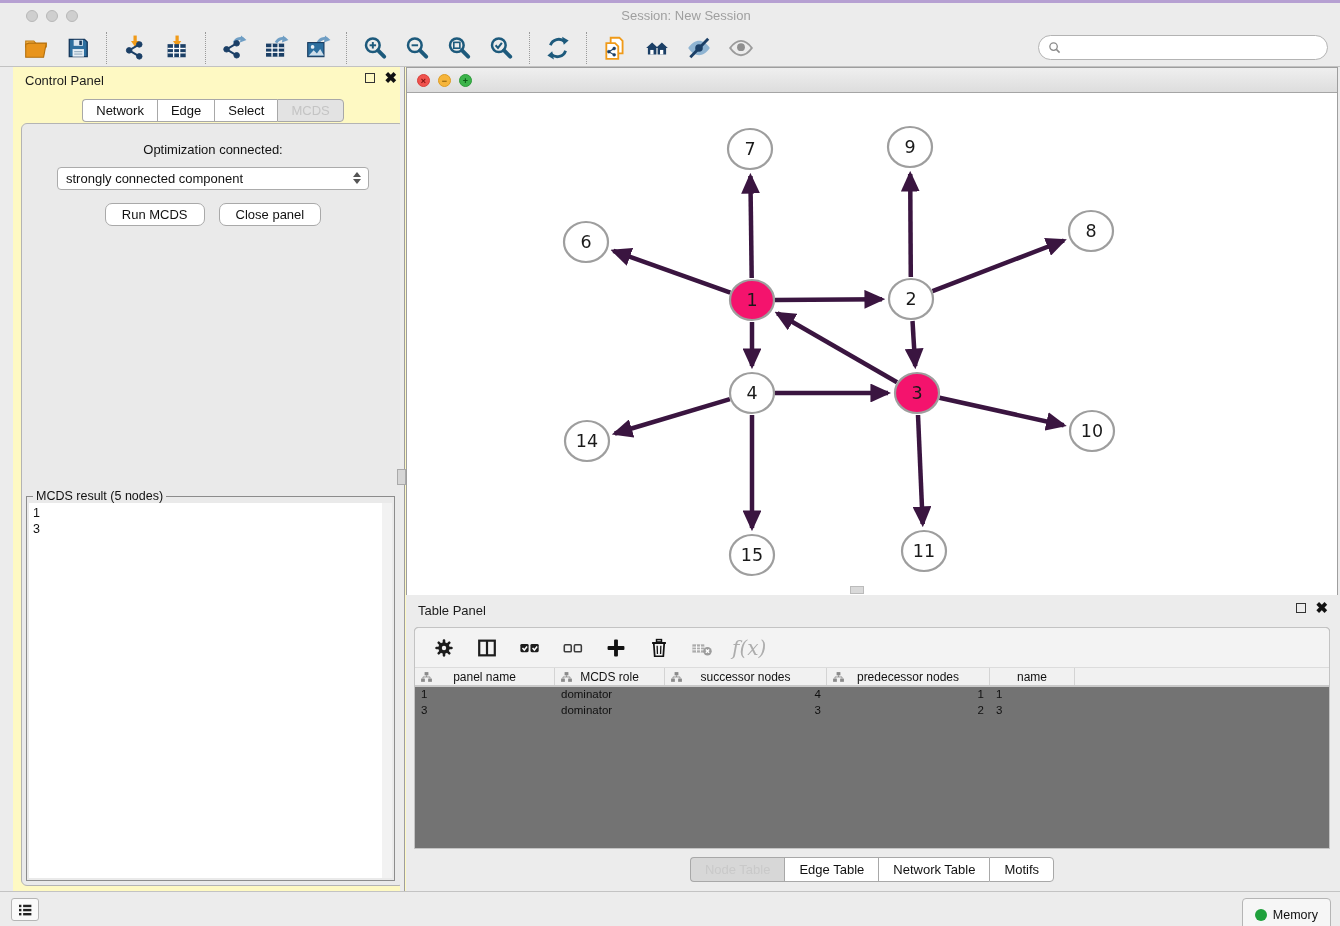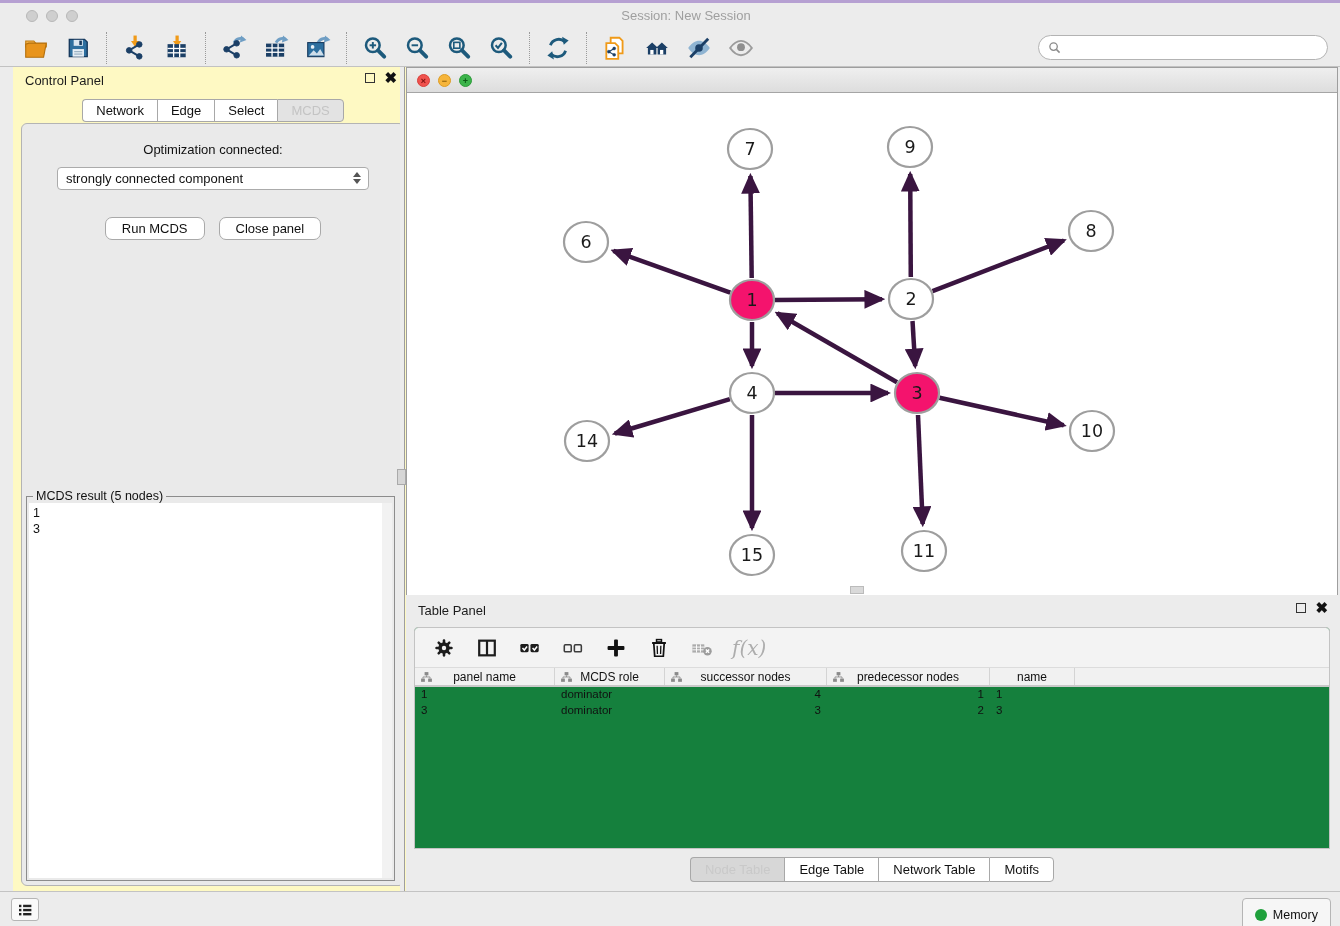--- a/index.html
+++ b/index.html
@@ -34,21 +34,21 @@
   .tab-seg:first-child { border-radius:4px 0 0 4px; }
   .tab-seg:last-child { border-right:1px solid #a8a8a8; border-radius:0 4px 4px 0; }
   .tab-seg.sel { background:#e3e3e3; color:#c4c4c4; }
   .cp-inner { position:absolute; left:8px; right:8px; top:56px; bottom:8px; background:#eaeaea; border:1px solid #b4b4b4; border-radius:6px; }
   .opt-label { text-align:center; margin-top:18px; font-size:13px; color:#111; }
   .dropdown { position:relative; margin:10px auto 0; width:312px; height:23px; background:#fff; border:1px solid #ababab; border-radius:4px; font-size:13px; color:#111; display:flex; align-items:center; padding:0 8px; cursor:pointer; }
   .dd-stepper { position:absolute; right:7px; top:4px; display:flex; flex-direction:column; gap:2px; }
   .dd-stepper i { display:block; width:0; height:0; border-left:4px solid transparent; border-right:4px solid transparent; }
   .dd-up { border-bottom:5px solid #555; }
   .dd-down { border-top:5px solid #555; }
-  .cp-buttons { display:flex; justify-content:center; gap:14px; margin-top:27px; }
+  .cp-buttons { display:flex; justify-content:center; gap:14px; margin-top:13px; }
   .push-btn { font-size:13px; color:#111; background:#fff; border:1px solid #a9a9a9; border-radius:7px; padding:3px 16px; cursor:pointer; font-family:"Liberation Sans",sans-serif; }
   .result-box { position:absolute; left:4px; right:9px; top:372px; bottom:4px; border:1px solid #8c8c8c; background:#eaeaea; }
   .result-legend { position:absolute; left:6px; top:-8px; background:#eaeaea; padding:0 3px; font-size:12.5px; color:#111; }
   .result-area { position:absolute; left:2px; right:12px; top:6px; bottom:2px; background:#fff; font-size:12.5px; color:#111; padding:2px 4px; line-height:16px; }
   .result-scroll { position:absolute; right:2px; top:6px; bottom:2px; width:10px; background:#f2f2f2; }
 
   
   .vsplit { position:absolute; left:400px; top:64px; width:5px; height:827px; background:#ececec; border-right:1px solid #9e9e9e; }
   .vsplit-handle { position:absolute; left:397px; top:466px; width:9px; height:16px; background:#d6d6d6; border:1px solid #aaa; cursor:row-resize; }
   .hsplit-handle { position:absolute; left:850px; top:583px; width:14px; height:8px; background:#d9d9d9; border:1px solid #bbb; cursor:col-resize; }
@@ -59,21 +59,21 @@
   .net-titlebar .title { position:absolute; left:0; right:0; top:4px; text-align:center; font-size:13px; color:#2b2b2b; }
   .tl { width:13px; height:13px; border-radius:50%; display:flex; align-items:center; justify-content:center; font-size:9px; font-weight:bold; cursor:pointer; }
   .tl-close { background:#f0524e; border:1px solid #d8403c; color:#7c100f; }
   .tl-min { background:#f6b53b; border:1px solid #dd9c23; color:#8a5d06; }
   .tl-max { background:#3cb44b; border:1px solid #2d9b3a; color:#0c5b17; }
   .net-canvas { position:relative; width:100%; height:501px; background:#fff; overflow:hidden; }
   .net-canvas svg text { font-family:"DejaVu Sans","Liberation Sans",sans-serif; }
 
   
   .table-panel { position:absolute; left:406px; top:592px; width:932px; height:299px; background:#ececec; }
-  .tp-content { position:absolute; left:8px; right:8px; top:32px; height:222px; background:#15803d; border:1px solid #c3c3c3; border-radius:4px 4px 0 0; overflow:hidden; }
+  .tp-content { position:absolute; left:8px; right:8px; top:32px; height:222px; background:#737373; border:1px solid #c3c3c3; border-radius:4px 4px 0 0; overflow:hidden; }
   .tp-toolbar { height:40px; background:#f3f3f3; border-bottom:1px solid #dcdcdc; display:flex; align-items:center; gap:17px; padding-left:16px; }
   .tp-btn { width:26px; height:26px; display:flex; align-items:center; justify-content:center; cursor:pointer; }
   .tp-btn svg { width:22px; height:22px; }
   .tp-btn.disabled { cursor:default; }
   .fx-label { font-size:20px; font-style:italic; color:#adadad; font-family:"DejaVu Serif","Liberation Serif",serif; }
   .thead { display:flex; height:19px; background:#f1f1f1; border-bottom:2px solid #c9c9c9; font-size:12px; color:#111; }
   .th { position:relative; border-right:1px solid #d4d4d4; display:flex; align-items:center; justify-content:center; }
   .th .tree-ic { position:absolute; left:5px; top:3px; }
   .trow { display:flex; height:16px; font-size:11.5px; color:#111; }
   .td { padding:1px 6px; overflow:hidden; white-space:nowrap; }

